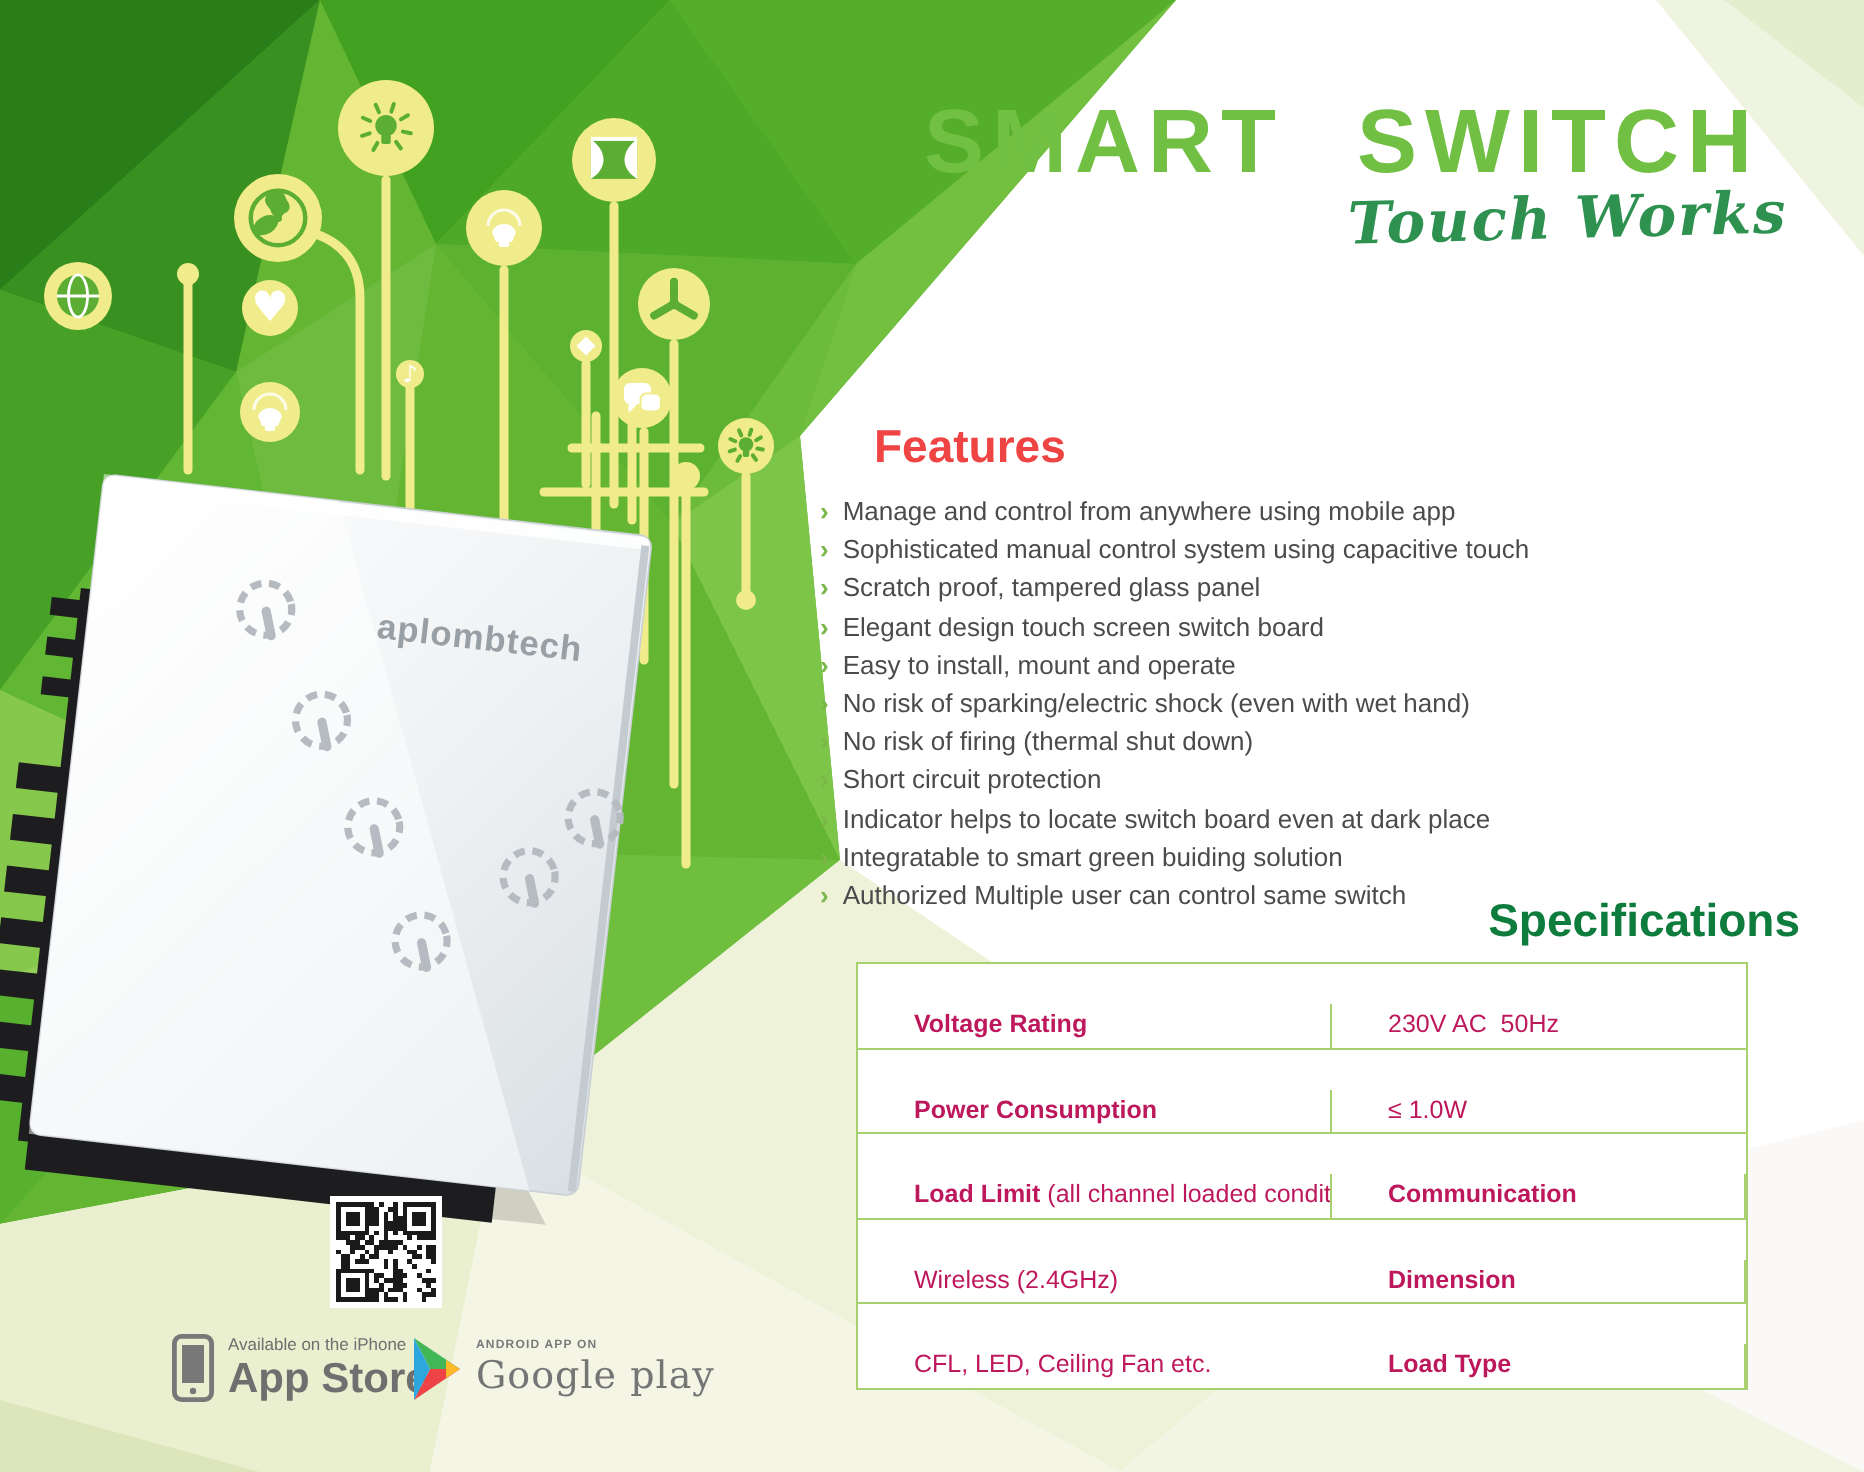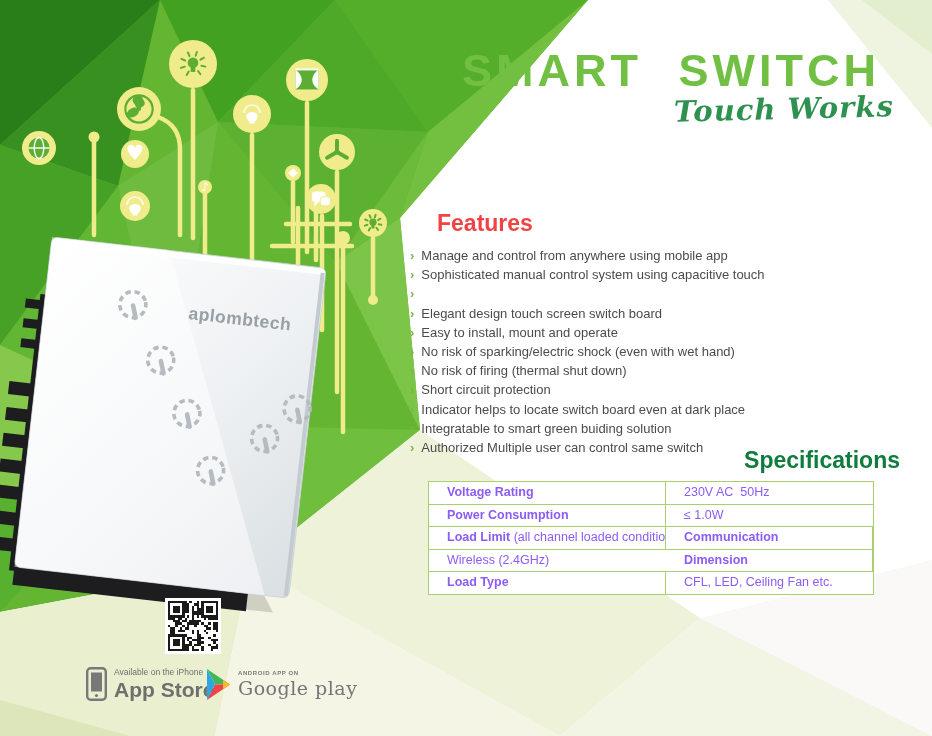--- a/index.html
+++ b/index.html
@@ -18,22 +18,22 @@
   .features h2{margin:0 0 9px 27px;font-size:23px;font-weight:bold;color:#ef4444;}
   .features ul{list-style:none;margin:0;padding:0;}
   .features li{display:flex;align-items:flex-start;font-size:13px;line-height:19.2px;color:#4b4b4b;}
   .features li .chev{color:#7ab648;font-weight:bold;margin-right:7px;font-size:13px;}
 
   
   .spec-heading{position:absolute;left:540px;top:447px;width:360px;margin:0;text-align:right;
     font-size:23px;font-weight:bold;color:#0e7c3d;}
   .spec-table{position:absolute;left:428px;top:481px;width:444px;border:1px solid #a8d06e;
     display:grid;grid-template-columns:237px 1fr;background:#fff;}
-  .spec-cell{height:21.6px;line-height:21.6px;font-size:12.5px;color:#8b5cf6;padding-left:18px;
-    border-bottom:1px solid #a8d06e;white-space:nowrap;overflow:hidden;}
+  .spec-cell{height:21.6px;line-height:21.6px;font-size:12.5px;color:#be185d;padding-left:28px;
+    border-bottom:1px solid #a8d06e;white-space:nowrap;overflow:hidden;margin-top:20px;}
   .spec-cell.label{font-weight:bold;border-right:1px solid #a8d06e;}
   .spec-cell.label .note{font-weight:normal;}
   .spec-cell:nth-last-child(-n+2){border-bottom:none;}
 
   
   .qr{position:absolute;left:165px;top:598px;width:50px;height:50px;background:#fff;padding:3px;}
   .qr svg{display:block;width:50px;height:50px;}
 
   
   .badge{position:absolute;display:flex;align-items:center;color:#6f6f6f;}
@@ -284,20 +284,21 @@
         <li>
           <span class="chev">›</span>
           <span>Manage and control from anywhere using mobile app</span>
         </li>
         <li>
           <span class="chev">›</span>
           <span>Sophisticated manual control system using capacitive touch</span>
         </li>
         <li>
           <span class="chev">›</span>
+          <span>Scratch proof, tampered glass panel</span>
         </li>
         <li>
           <span class="chev">›</span>
           <span>Elegant design touch screen switch board</span>
         </li>
         <li>
           <span class="chev">›</span>
           <span>Easy to install, mount and operate</span>
         </li>
         <li>
@@ -330,22 +331,22 @@
   <h2 class="spec-heading">Specifications</h2>
   <div class="spec-table" id="spec-table">
       <div class="spec-cell label">Voltage Rating</div>
       <div class="spec-cell">230V AC&nbsp; 50Hz</div>
       <div class="spec-cell label">Power Consumption</div>
       <div class="spec-cell">≤ 1.0W</div>
       <div class="spec-cell label">Load Limit<span class="note"> (all channel loaded condition)</span></div>
       <div class="spec-cell label">Communication</div>
       <div class="spec-cell">Wireless (2.4GHz)</div>
       <div class="spec-cell label">Dimension</div>
+      <div class="spec-cell">CFL, LED, Ceiling Fan etc.</div>
       <div class="spec-cell label">Load Type</div>
-      <div class="spec-cell">CFL, LED, Ceiling Fan etc.</div>
     </div>
 
   <div class="qr">
     <svg id="qr-svg" viewBox="0 0 21 21" shape-rendering="crispEdges">
         <rect x="0" y="0" width="1" height="1" fill="#1a1a1a"></rect>
         <rect x="1" y="0" width="1" height="1" fill="#1a1a1a"></rect>
         <rect x="2" y="0" width="1" height="1" fill="#1a1a1a"></rect>
         <rect x="3" y="0" width="1" height="1" fill="#1a1a1a"></rect>
         <rect x="4" y="0" width="1" height="1" fill="#1a1a1a"></rect>
         <rect x="5" y="0" width="1" height="1" fill="#1a1a1a"></rect>

